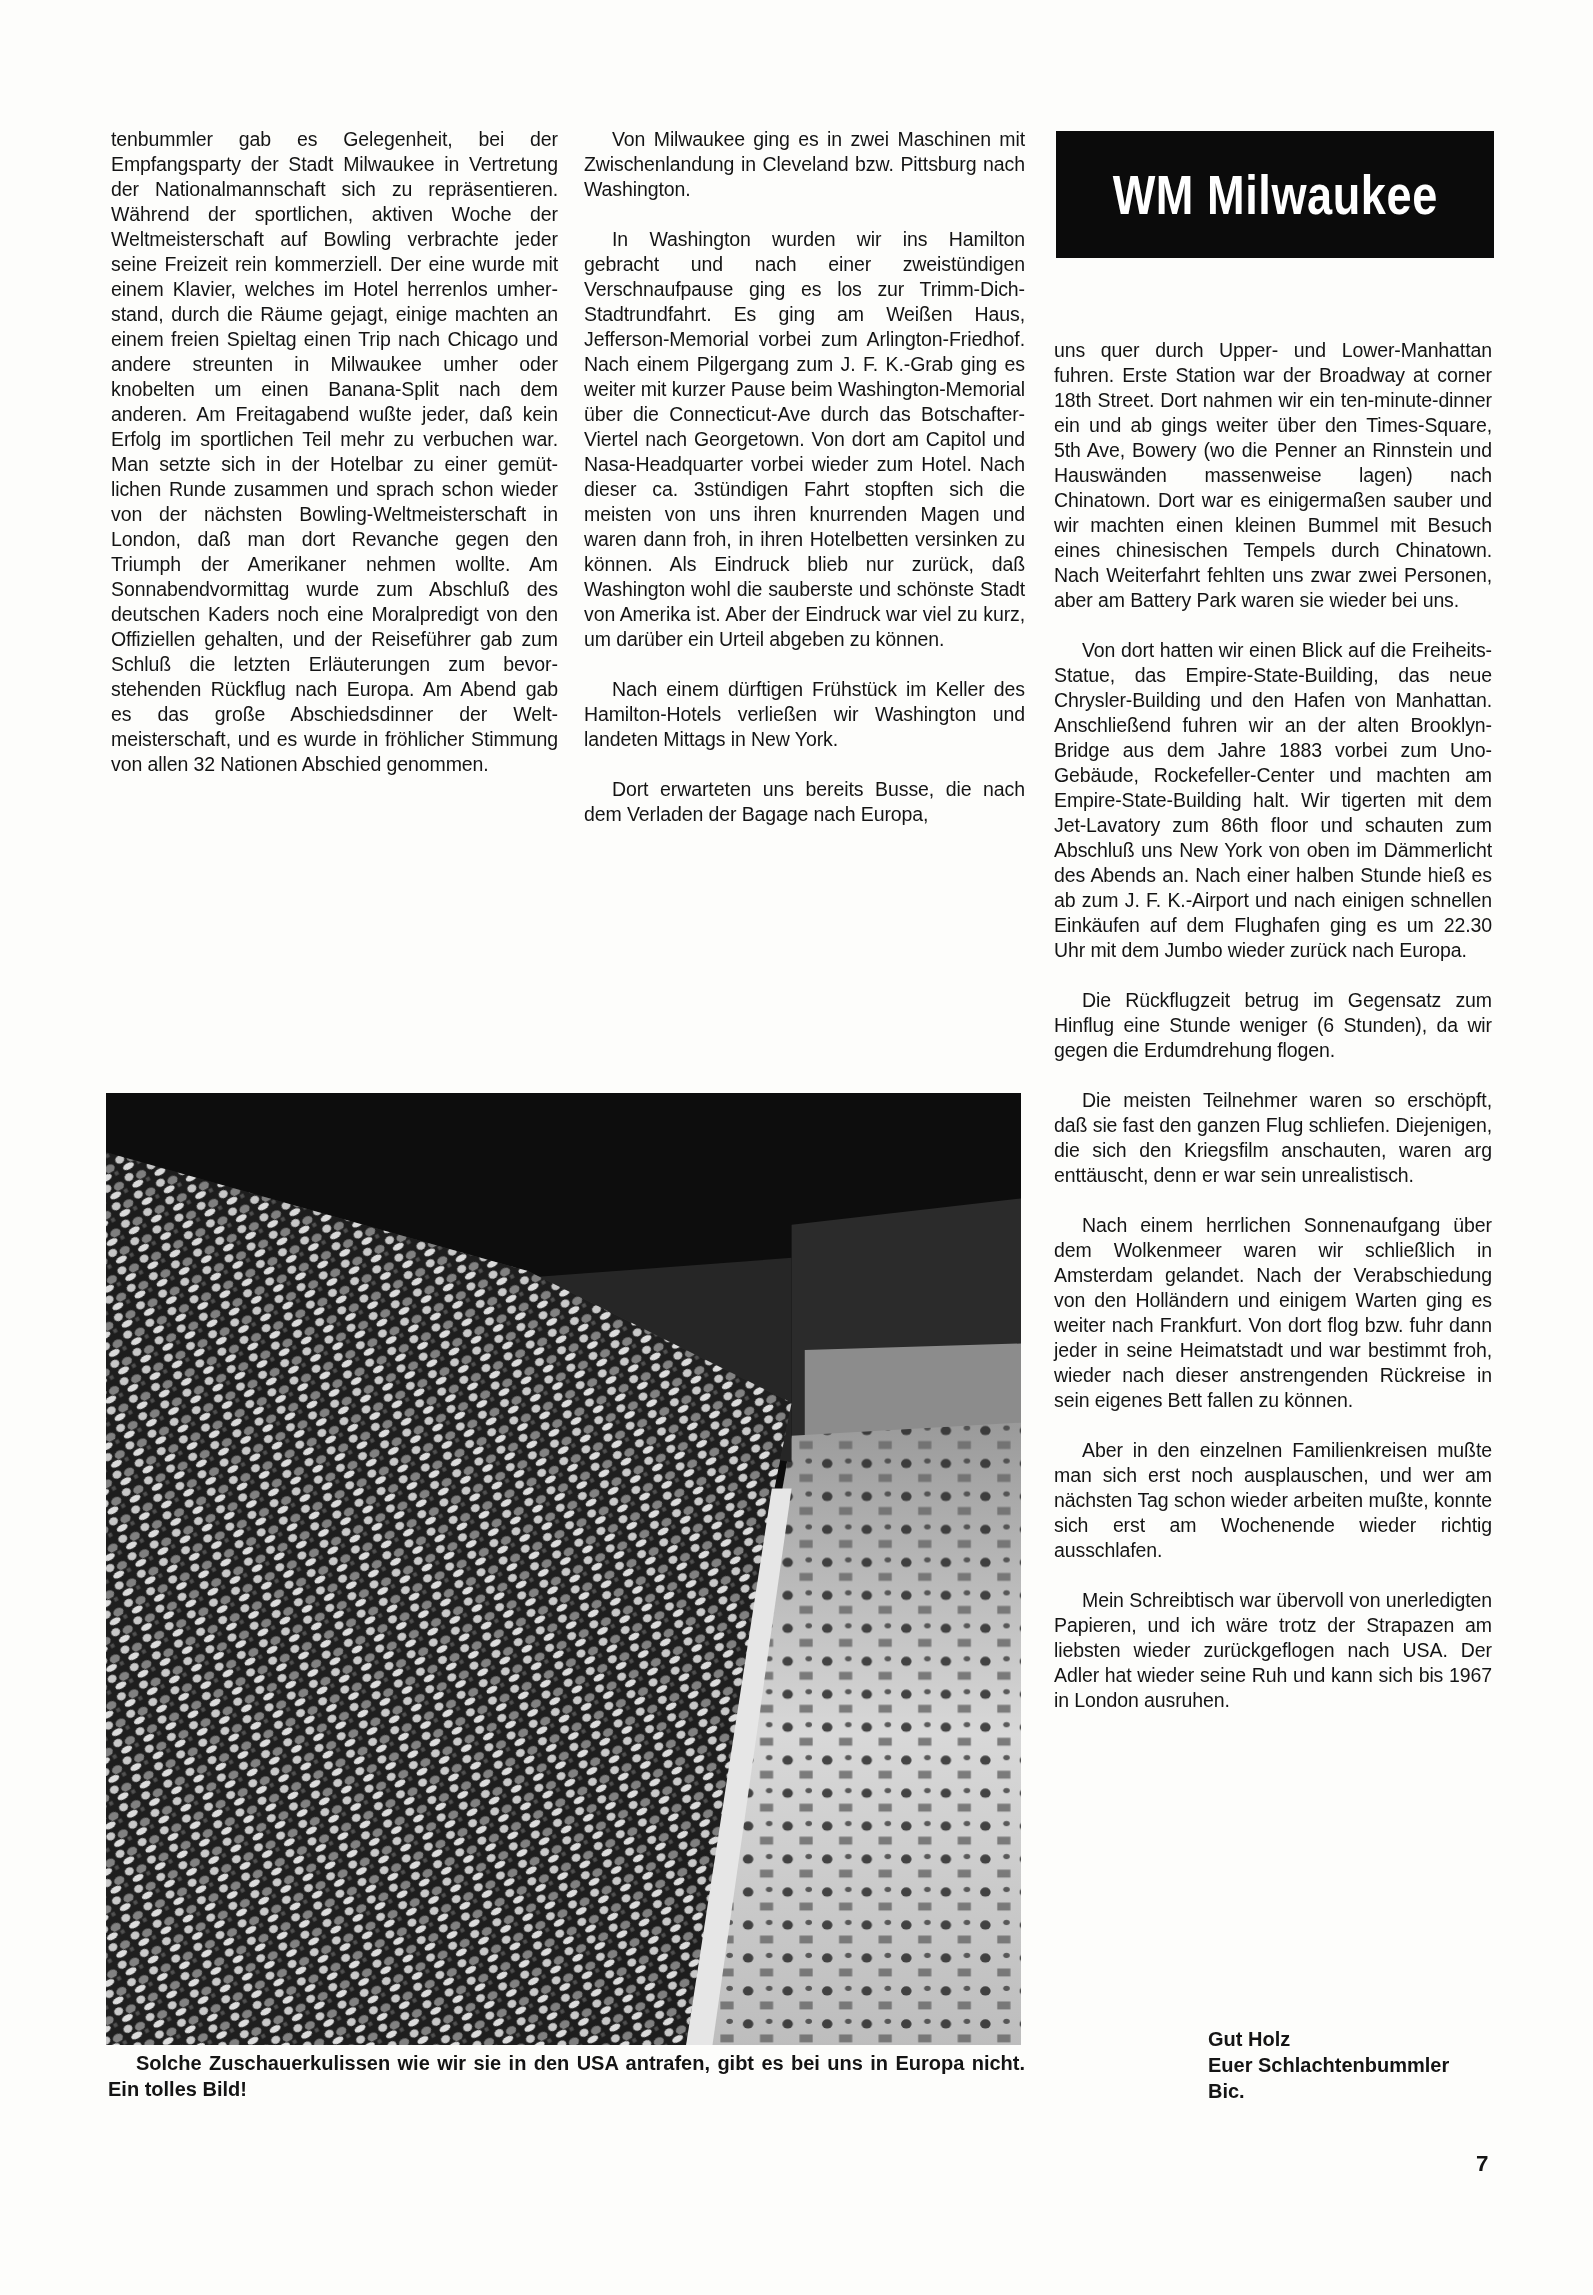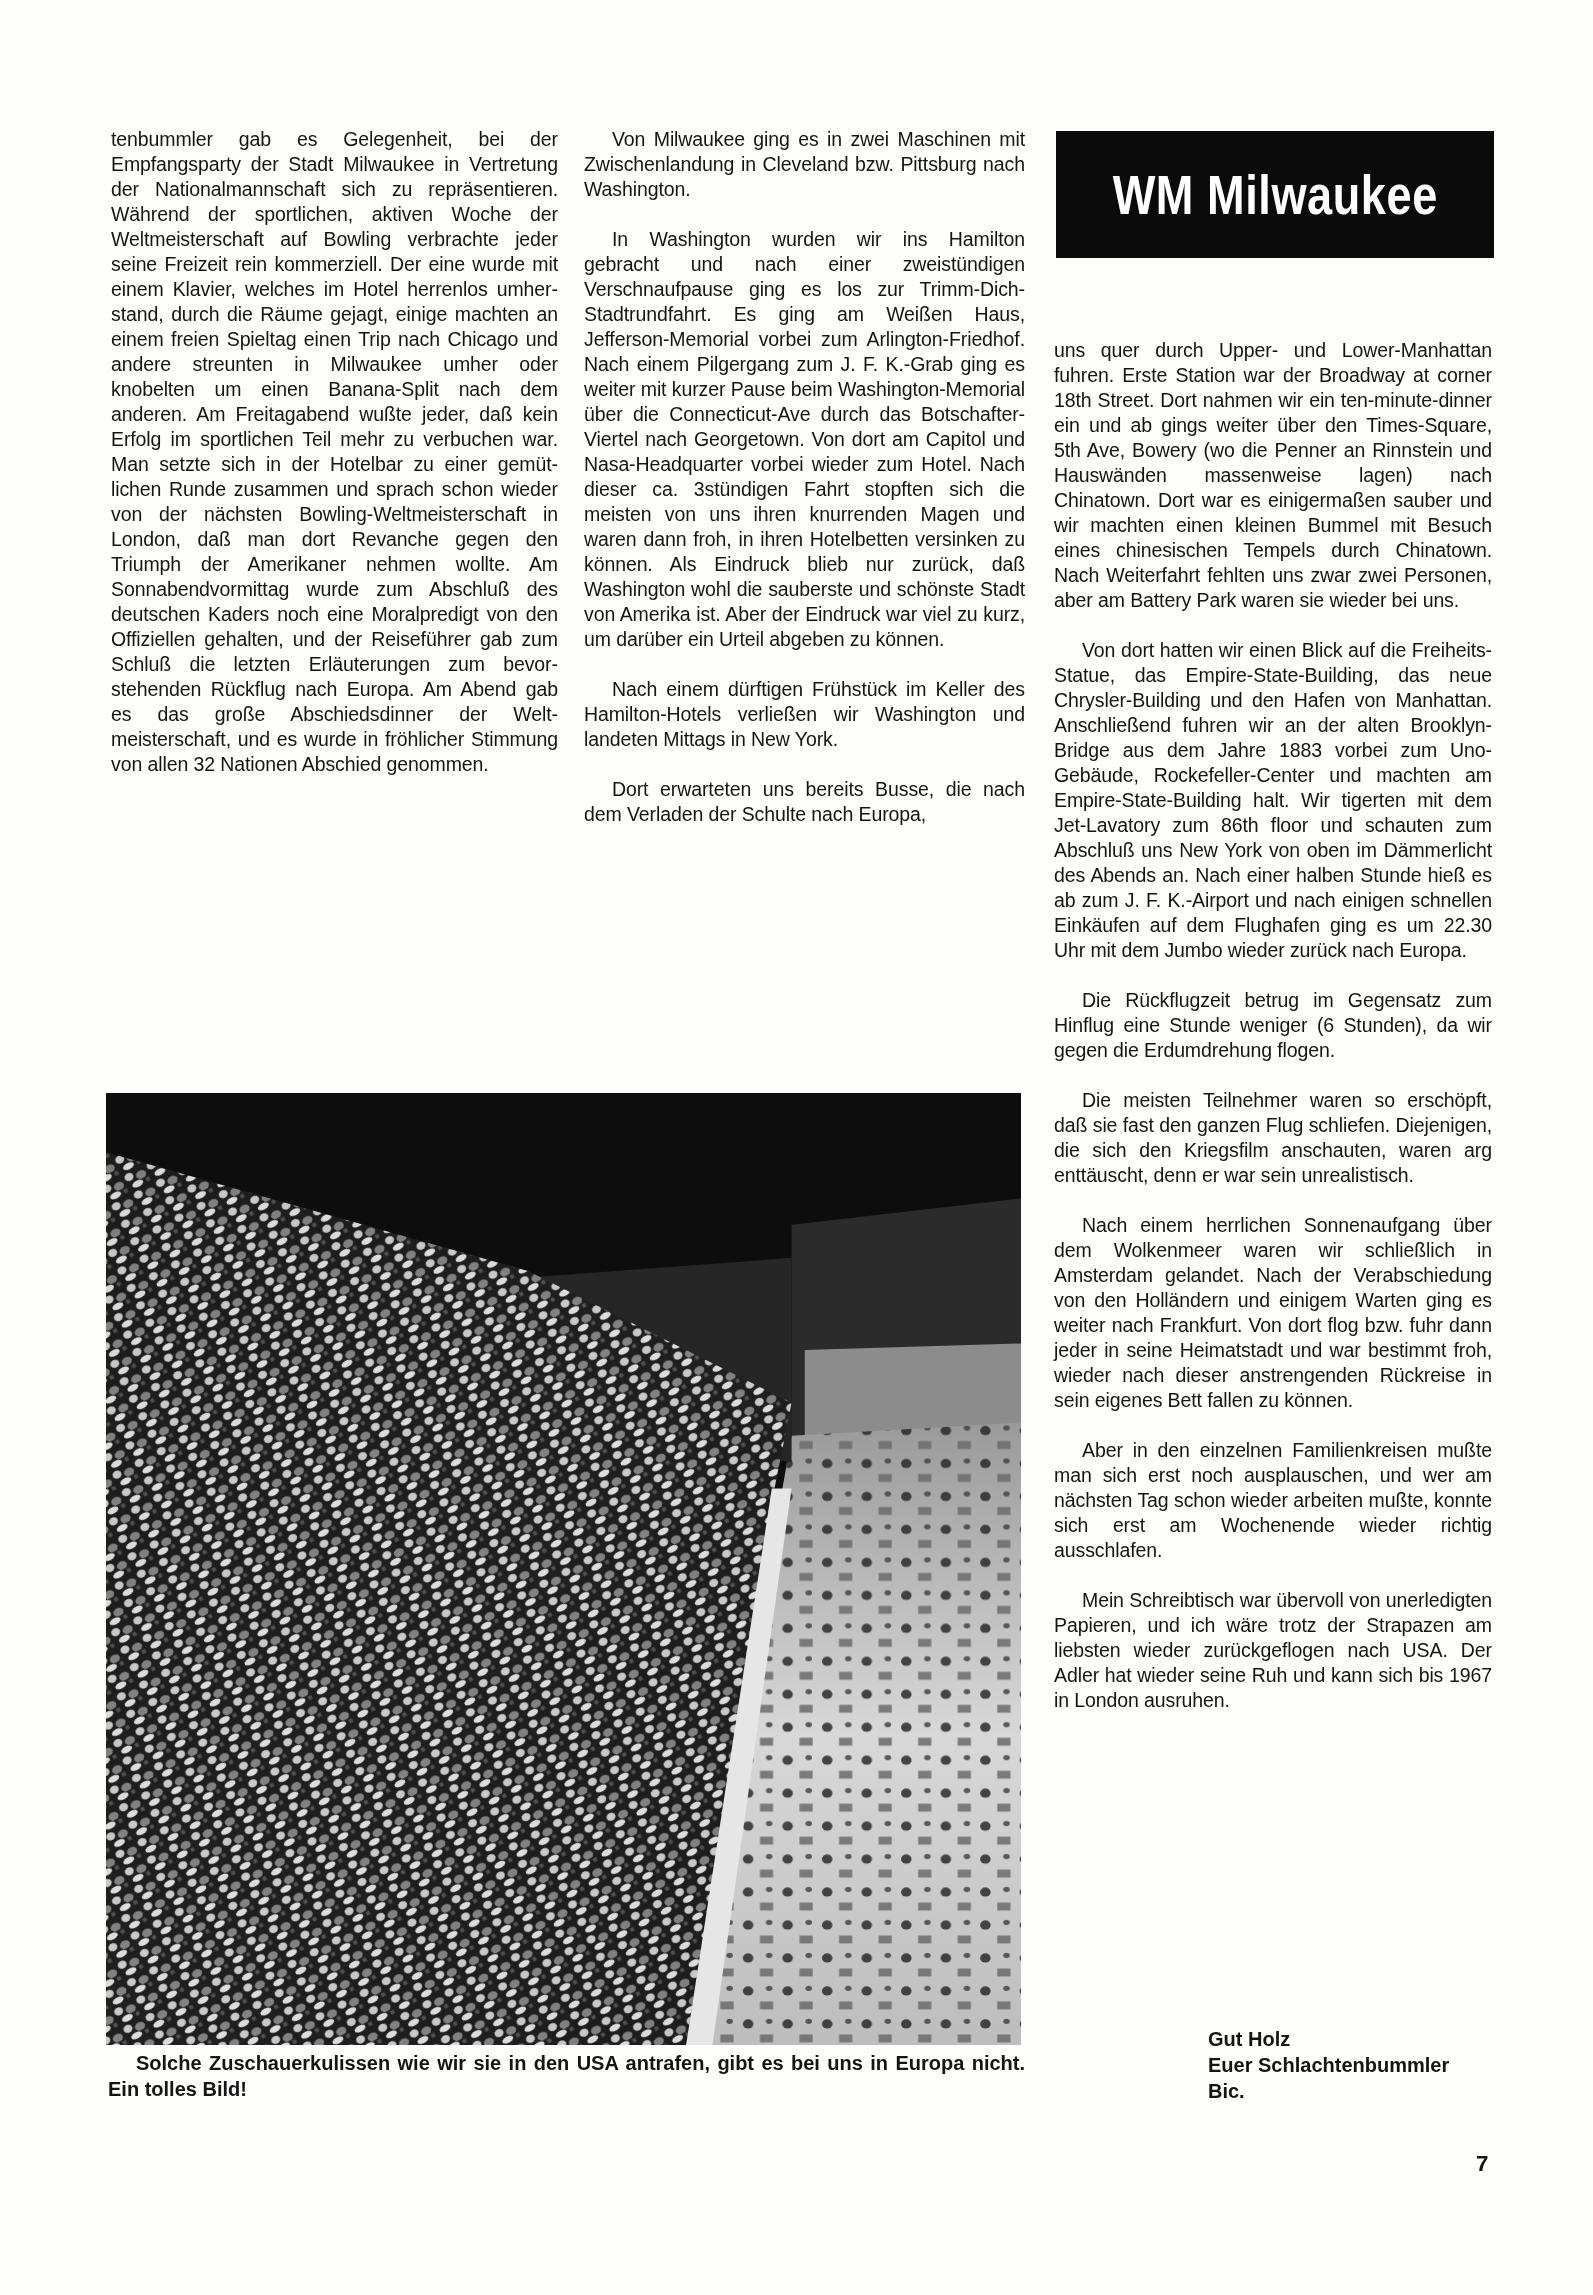--- a/index.html
+++ b/index.html
@@ -66,21 +66,21 @@
   <span id="headline">WM Milwaukee</span>
 </div>
 
 <div class="col" id="col1">
     <p>tenbummler gab es Gelegenheit, bei der Empfangsparty der Stadt Milwaukee in Ver­tretung der Nationalmannschaft sich zu repräsentieren. Während der sportlichen, aktiven Woche der Weltmeisterschaft auf Bowling verbrachte jeder seine Freizeit rein kommerziell. Der eine wurde mit einem Klavier, welches im Hotel herrenlos umher­stand, durch die Räume gejagt, einige machten an einem freien Spieltag einen Trip nach Chicago und andere streunten in Mil­waukee umher oder knobelten um einen Banana-Split nach dem anderen. Am Frei­tagabend wußte jeder, daß kein Erfolg im sportlichen Teil mehr zu verbuchen war. Man setzte sich in der Hotelbar zu einer gemüt­lichen Runde zusammen und sprach schon wieder von der nächsten Bowling-Welt­meisterschaft in London, daß man dort Revanche gegen den Triumph der Amerikaner nehmen wollte. Am Sonnabendvormittag wurde zum Abschluß des deutschen Kaders noch eine Moralpredigt von den Offiziellen gehalten, und der Reiseführer gab zum Schluß die letzten Erläuterungen zum bevor­stehenden Rückflug nach Europa. Am Abend gab es das große Abschiedsdinner der Welt­meisterschaft, und es wurde in fröhlicher Stimmung von allen 32 Nationen Abschied genommen.</p>
   </div>
 <div class="col" id="col2">
     <p class="indent">Von Milwaukee ging es in zwei Maschinen mit Zwischenlandung in Cleveland bzw. Pittsburg nach Washington.</p>
     <p class="indent">In Washington wurden wir ins Hamilton gebracht und nach einer zweistündigen Verschnaufpause ging es los zur Trimm-Dich-Stadtrundfahrt. Es ging am Weißen Haus, Jefferson-Memorial vorbei zum Ar­lington-Friedhof. Nach einem Pilgergang zum J. F. K.-Grab ging es weiter mit kurzer Pause beim Washington-Memorial über die Connecticut-Ave durch das Botschafter-Viertel nach Georgetown. Von dort am Capitol und Nasa-Headquarter vorbei wieder zum Hotel. Nach dieser ca. 3stündigen Fahrt stopften sich die meisten von uns ihren knurrenden Magen und waren dann froh, in ihren Hotelbetten versinken zu können. Als Eindruck blieb nur zurück, daß Washington wohl die sauberste und schönste Stadt von Amerika ist. Aber der Eindruck war viel zu kurz, um darüber ein Urteil abgeben zu kön­nen.</p>
     <p class="indent">Nach einem dürftigen Frühstück im Keller des Hamilton-Hotels verließen wir Washing­ton und landeten Mittags in New York.</p>
-    <p class="indent">Dort erwarteten uns bereits Busse, die nach dem Verladen der Schulte nach Europa,</p>
+    <p class="indent">Dort erwarteten uns bereits Busse, die nach dem Verladen der Bagage nach Europa,</p>
   </div>
 <div class="col" id="col3">
     <p>uns quer durch Upper- und Lower-Man­hattan fuhren. Erste Station war der Broad­way at corner 18th Street. Dort nahmen wir ein ten-minute-dinner ein und ab gings weiter über den Times-Square, 5th Ave, Bowery (wo die Penner an Rinnstein und Hauswänden massenweise lagen) nach Chinatown. Dort war es einigermaßen sauber und wir machten einen kleinen Bummel mit Besuch eines chinesischen Tempels durch Chinatown. Nach Weiterfahrt fehlten uns zwar zwei Personen, aber am Battery Park waren sie wieder bei uns.</p>
     <p class="indent">Von dort hatten wir einen Blick auf die Freiheits-Statue, das Empire-State-Building, das neue Chrysler-Building und den Hafen von Manhattan. Anschließend fuhren wir an der alten Brooklyn-Bridge aus dem Jahre 1883 vorbei zum Uno-Gebäude, Rockefeller-Center und machten am Empire-State-Buil­ding halt. Wir tigerten mit dem Jet-Lavatory zum 86th floor und schauten zum Abschluß uns New York von oben im Dämmerlicht des Abends an. Nach einer halben Stunde hieß es ab zum J. F. K.-Airport und nach einigen schnellen Einkäufen auf dem Flughafen ging es um 22.30 Uhr mit dem Jumbo wieder zurück nach Europa.</p>
     <p class="indent">Die Rückflugzeit betrug im Gegensatz zum Hinflug eine Stunde weniger (6 Stun­den), da wir gegen die Erdumdrehung flogen.</p>
     <p class="indent">Die meisten Teilnehmer waren so er­schöpft, daß sie fast den ganzen Flug schlie­fen. Diejenigen, die sich den Kriegsfilm anschauten, waren arg enttäuscht, denn er war sein unrealistisch.</p>
     <p class="indent">Nach einem herrlichen Sonnenaufgang über dem Wolkenmeer waren wir schließlich in Amsterdam gelandet. Nach der Verabschie­dung von den Holländern und einigem Warten ging es weiter nach Frankfurt. Von dort flog bzw. fuhr dann jeder in seine Heimatstadt und war bestimmt froh, wieder nach dieser anstrengenden Rückreise in sein eigenes Bett fallen zu können.</p>
     <p class="indent">Aber in den einzelnen Familienkreisen mußte man sich erst noch ausplauschen, und wer am nächsten Tag schon wieder arbeiten mußte, konnte sich erst am Wochen­ende wieder richtig ausschlafen.</p>
     <p class="indent">Mein Schreibtisch war übervoll von uner­ledigten Papieren, und ich wäre trotz der Strapazen am liebsten wieder zurückgeflogen nach USA. Der Adler hat wieder seine Ruh und kann sich bis 1967 in London ausruhen.</p>
   </div>

